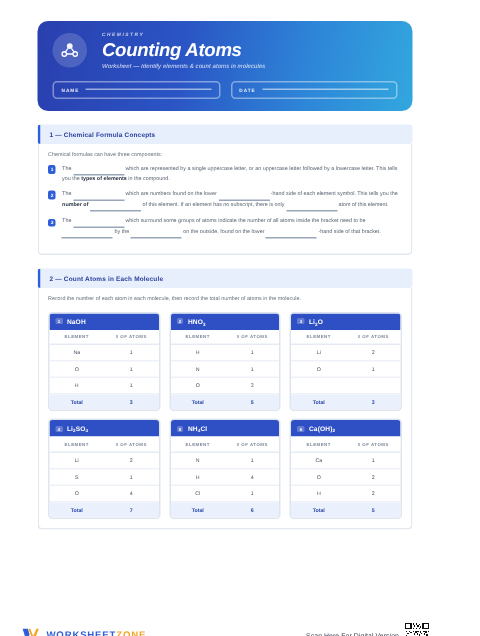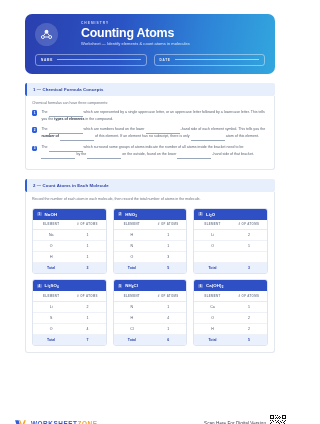--- a/index.html
+++ b/index.html
@@ -14,21 +14,21 @@
 
   
   .header{
     position:relative;
     margin:14px 25px 0 25px;
     border-radius:7px;
     background:linear-gradient(100deg,#2a3fae 0%,#2a54c4 38%,#2e86d8 72%,#32a7de 100%);
     padding:8px 10px 8px 10px;
     overflow:hidden;
   }
-  .hdr-top{display:flex;align-items:center;gap:23px;}
+  .hdr-top{display:flex;align-items:flex-start;gap:10px;font-style:italic;}
   .hdr-icon{
     flex:0 0 auto;width:23px;height:23px;border-radius:50%;
     background:rgba(255,255,255,.17);
     display:flex;align-items:center;justify-content:center;
   }
   .hdr-texts{min-width:0;}
   .eyebrow{
     font-size:3.2px;letter-spacing:1.05px;font-weight:700;
     color:rgba(255,255,255,.74);text-transform:uppercase;line-height:1;
     margin-bottom:2px;

